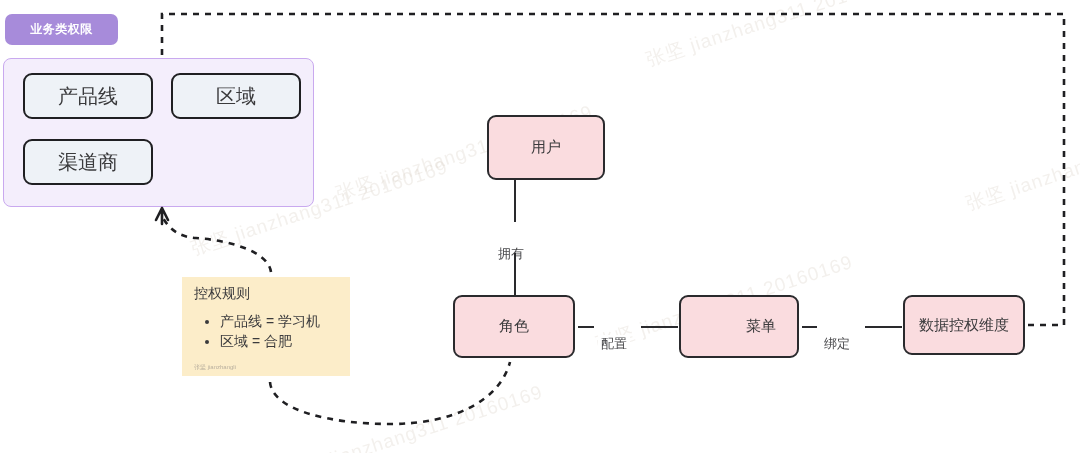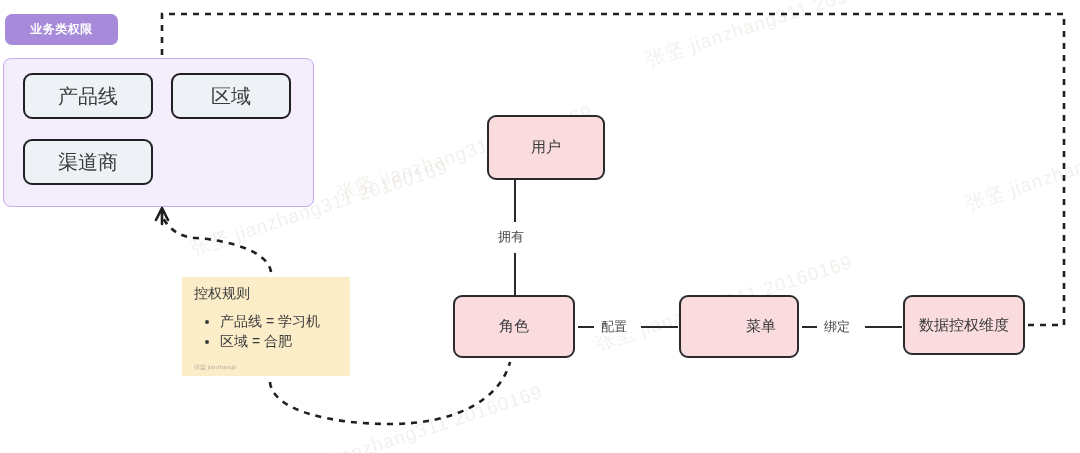--- a/index.html
+++ b/index.html
@@ -81,20 +81,21 @@
   }
 
   
   .edge-label {
     position: absolute;
     color: #4a4a4d;
     font-size: 13px;
     white-space: nowrap;
     background: #ffffff;
     padding: 0 3px;
+    margin-top: 17px;
   }
 
   
   .line-h {
     position: absolute;
     height: 0;
     border-top: 2px solid #2a2a2d;
   }
   .line-v {
     position: absolute;
@@ -152,21 +153,21 @@
   <div class="wm" style="left:185px; top:195px;">张坚 jianzhang311 20160169</div>
   <div class="wm" style="left:590px; top:290px;">张坚 jianzhang311 20160169</div>
   <div class="wm" style="left:330px; top:140px;">张坚 jianzhang311 20160169</div>
   <div class="wm" style="left:960px; top:150px;">张坚 jianzhang311 20160169</div>
   <div class="wm" style="left:280px; top:420px;">张坚 jianzhang311 20160169</div>
 
   <div id="biz-badge">业务类权限</div>
 
   <div id="biz-container">
     <div class="dim-box" style="left:19px; top:14px; width:130px; height:46px;">产品线</div>
-    <div class="dim-box" style="left:167px; top:14px; width:120px; height:46px;">区域</div>
+    <div class="dim-box" style="left:167px; top:14px; width:130px; height:46px;">区域</div>
     <div class="dim-box" style="left:19px; top:80px; width:130px; height:46px;">渠道商</div>
   </div>
 
   <div class="flow-box" style="left:455px; top:115px; width:118px; height:65px;margin-left:32px;">用户</div>
 
   <div class="flow-box" style="left:453px; top:295px; width:122px; height:63px;">角色</div>
 
   <div class="flow-box" style="left:679px; top:295px; width:120px; height:63px;padding-left:44px;">菜单</div>
 
   <div class="flow-box" style="left:903px; top:295px; width:122px; height:60px;">数据控权维度</div>

